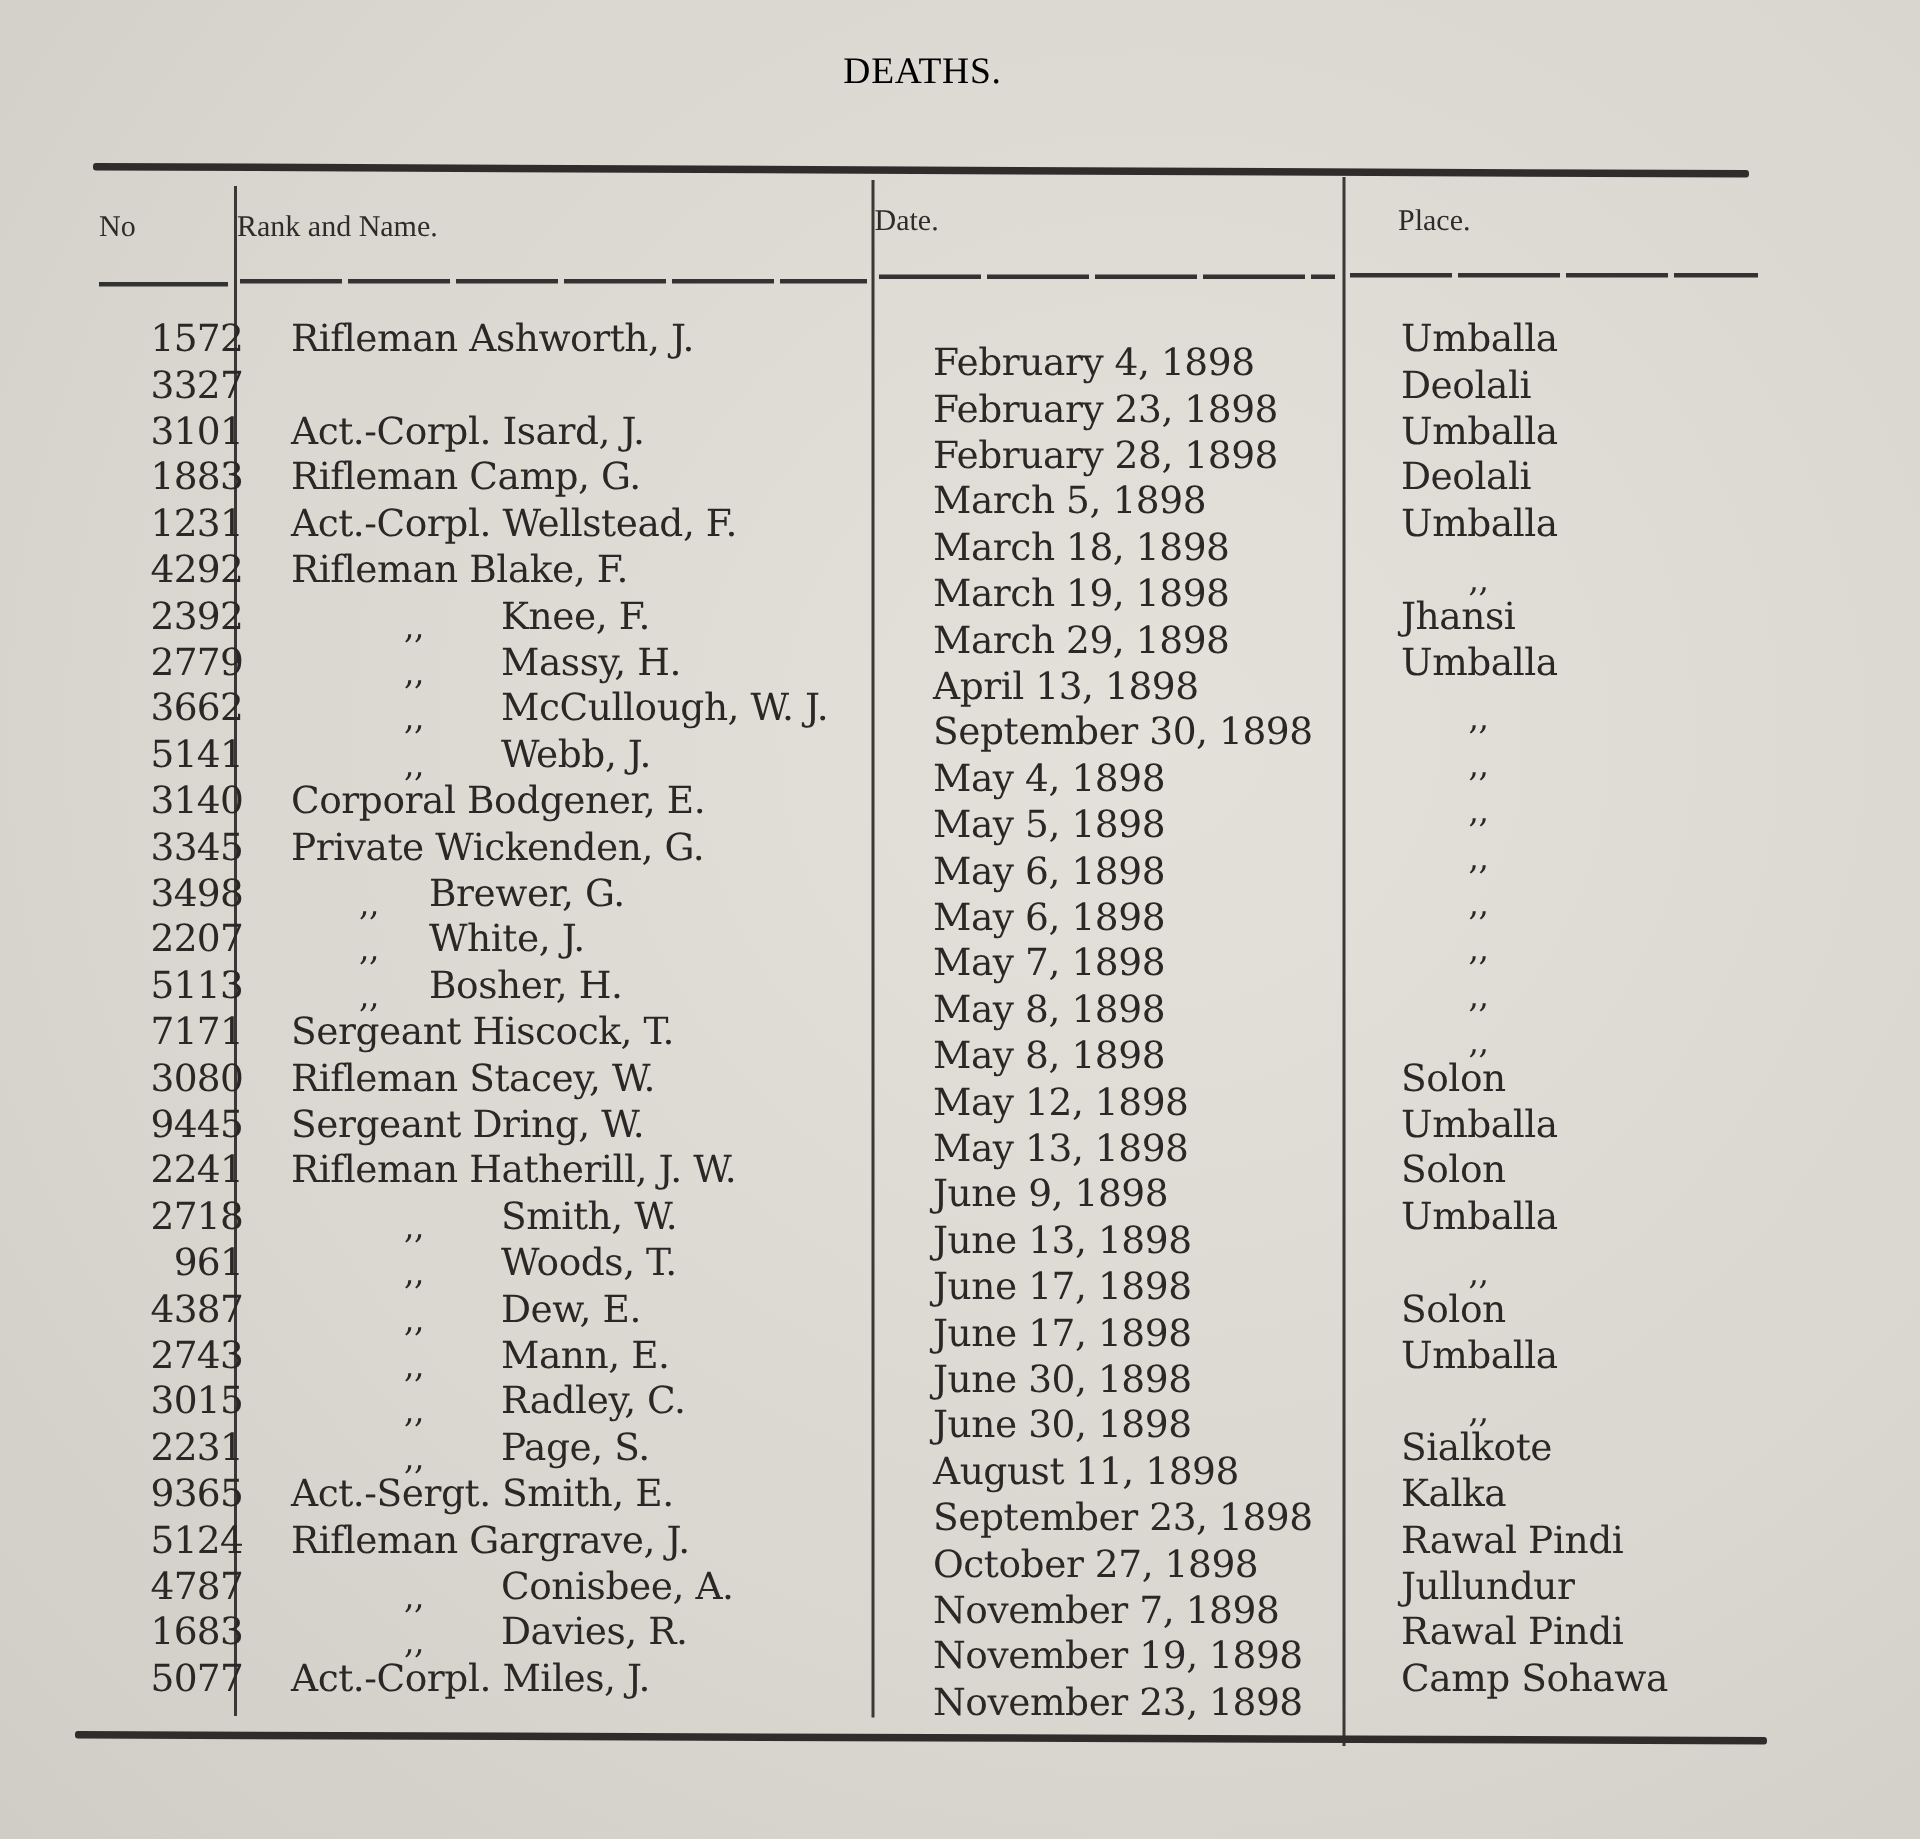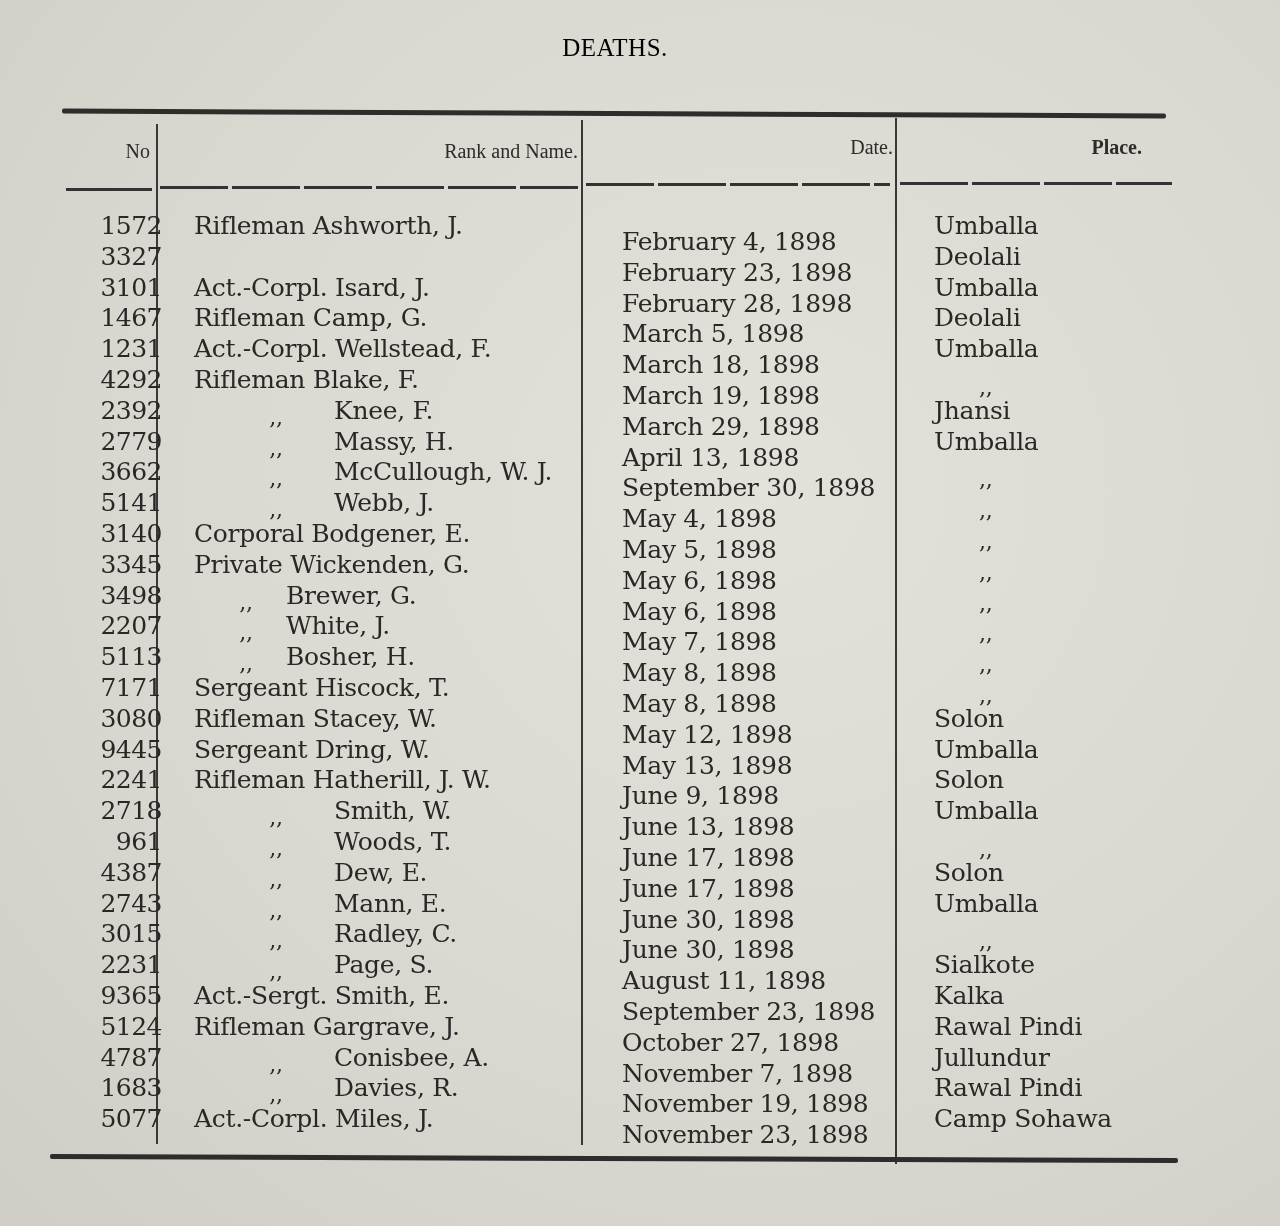--- a/index.html
+++ b/index.html
@@ -23,26 +23,26 @@
   .rule-bottom {
     position: absolute; left: 50px; top: 1156px; width: 1128px; height: 5px;
     background: #2f2d2b; border-radius: 2px; transform: rotate(0.2deg);
   }
   .vline { position: absolute; width: 1.5px; background: #3a3836; }
   .v1 { left: 156px; top: 124px; height: 1020px; }
   .v2 { left: 581px; top: 120px; height: 1025px; }
   .v3 { left: 895px; top: 118px; height: 1046px; }
   .header-cell {
     position: absolute; top: 140px; font-family: "Liberation Serif", serif;
-    font-size: 20px; color: #2e2c2a; text-align: right;
+    font-size: 20px; color: #2e2c2a; text-align: left;
   }
   .h-no { left: 66px; width: 84px; }
   .h-name { left: 158px; width: 420px; font-family: Liberation Serif, serif; }
   .h-date { left: 583px; width: 310px; top: 136px; }
-  .h-place { left: 862px; width: 280px; top: 136px; font-weight: bold; }
+  .h-place { left: 932px; width: 280px; top: 136px; }
   .dash-rule {
     position: absolute; height: 3px; top: 185px;
     background: repeating-linear-gradient(90deg, #333 0 68px, transparent 68px 72px);
   }
   .d1 { left: 66px; width: 86px; top: 188px; background: #333; }
   .d2 { left: 160px; width: 418px; top: 186px; }
   .d3 { left: 586px; width: 304px; top: 183px; }
   .d4 { left: 900px; width: 272px; top: 182px; }
 
   .rows { position: absolute; left: 0; top: 211px; width: 1280px; padding-left: 24px; }
@@ -91,21 +91,21 @@
       <span class="cell c-date">February 23, 1898</span>
       <span class="cell c-place">Deolali</span>
     </div>
     <div class="row">
       <span class="cell c-no">3101</span>
       <span class="cell c-name"><span>Act.-Corpl.</span> <span>Isard, J.</span></span>
       <span class="cell c-date">February 28, 1898</span>
       <span class="cell c-place">Umballa</span>
     </div>
     <div class="row">
-      <span class="cell c-no">1467</span>
+      <span class="cell c-no">1883</span>
       <span class="cell c-name"><span>Rifleman</span> <span>Camp, G.</span></span>
       <span class="cell c-date">March 5, 1898</span>
       <span class="cell c-place">Deolali</span>
     </div>
     <div class="row">
       <span class="cell c-no">1231</span>
       <span class="cell c-name"><span>Act.-Corpl.</span> <span>Wellstead, F.</span></span>
       <span class="cell c-date">March 18, 1898</span>
       <span class="cell c-place">Umballa</span>
     </div>

